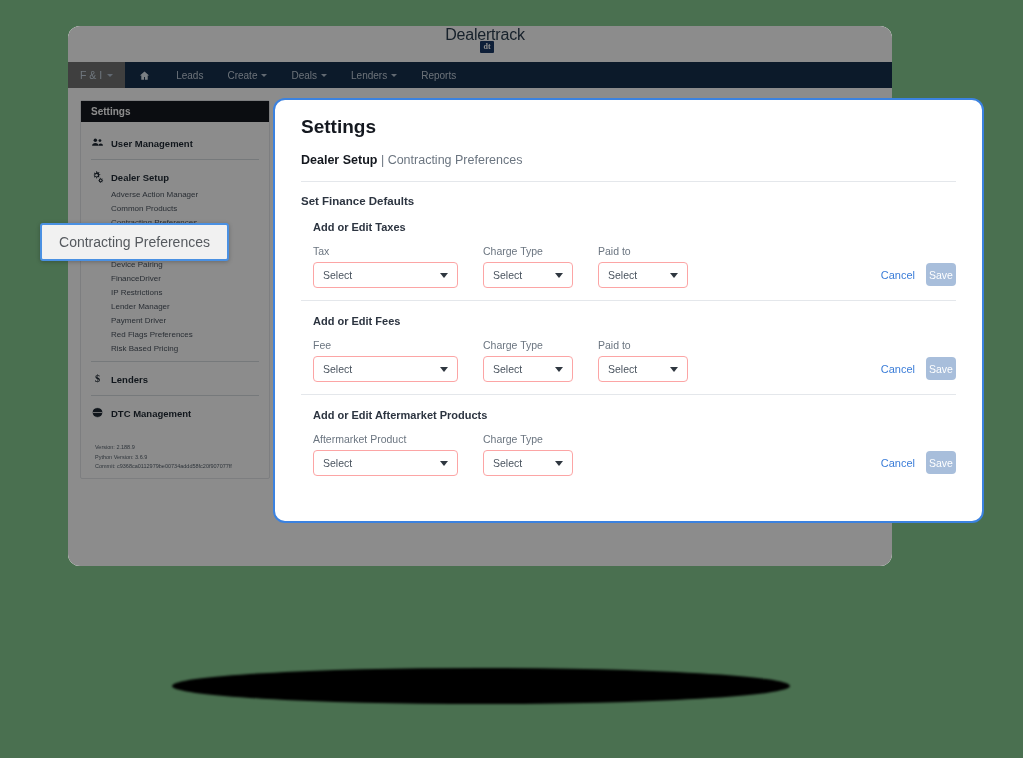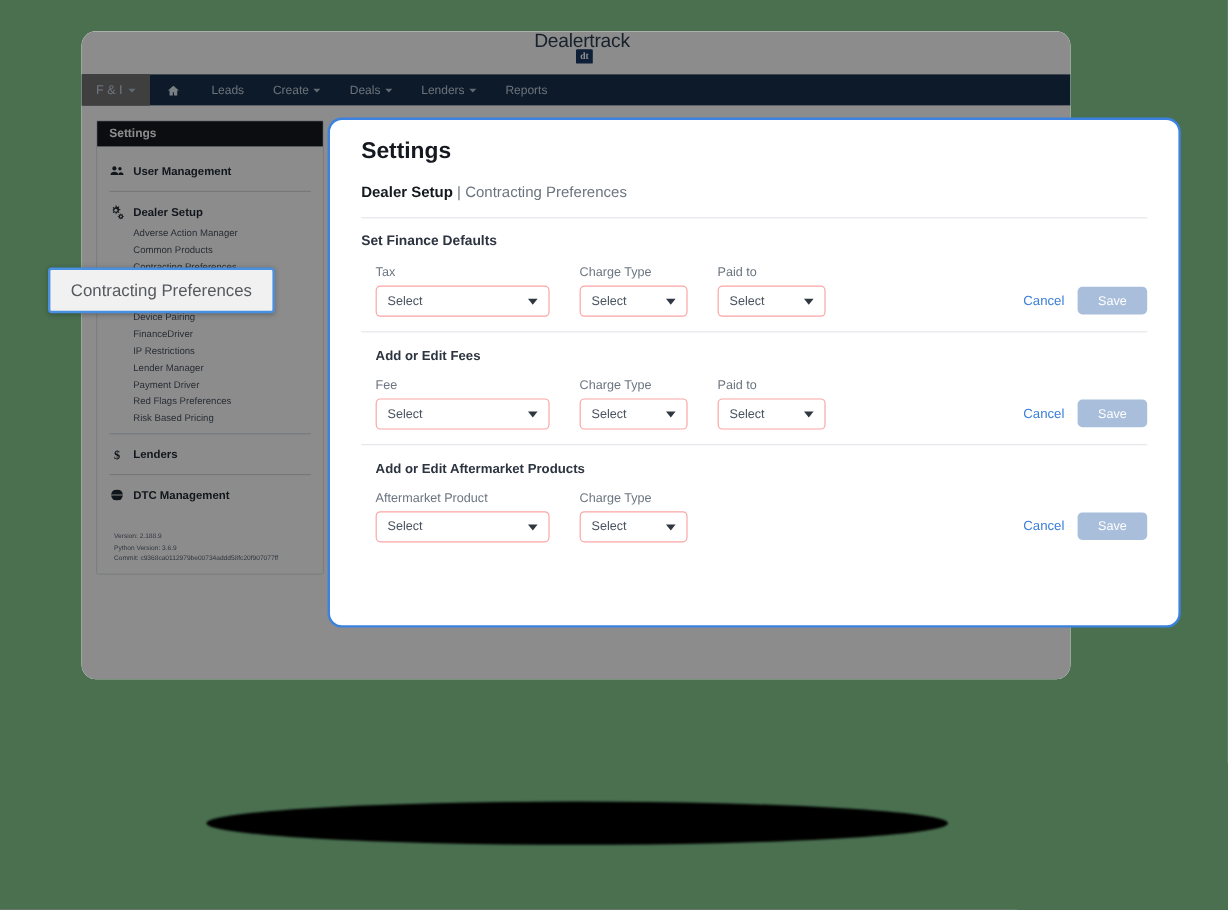--- a/index.html
+++ b/index.html
@@ -276,21 +276,21 @@
     display: flex;
     align-items: center;
     gap: 11px;
     padding-bottom: 2px;
   }
   .cancel-link {
     font-size: 11px;
     color: #3b7dd8;
   }
   .save-btn {
-    width: 58px;
+    width: 30px;
     height: 23px;
     background: #a8bedb;
     color: #ffffff;
     font-size: 10.5px;
     border: none;
     border-radius: 4px;
     display: flex;
     align-items: center;
     justify-content: center;
     font-family: "Liberation Sans", sans-serif;
@@ -430,20 +430,21 @@
 
   <div id="breadcrumb">
     <b>Dealer Setup</b><span> | </span><span>Contracting Preferences</span>
   </div>
 
   <div class="hr"></div>
 
   <div id="section-title">Set Finance Defaults</div>
 
   <div class="block">
+    <div class="block-head">Add or Edit Taxes</div>
     <div class="row">
       <div class="field">
         <div class="field-label">Tax</div>
         <div class="select w-wide">
           <span>Select</span>
           <span class="chev"></span>
         </div>
       </div>
       <div class="field">
         <div class="field-label">Charge Type</div>

